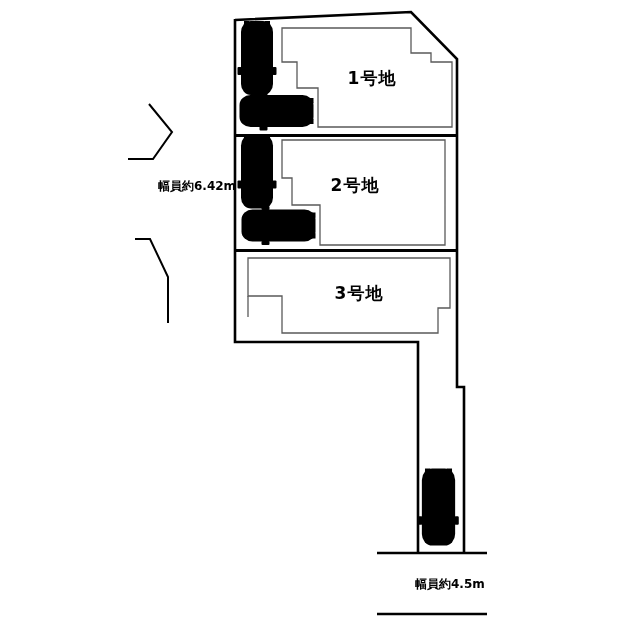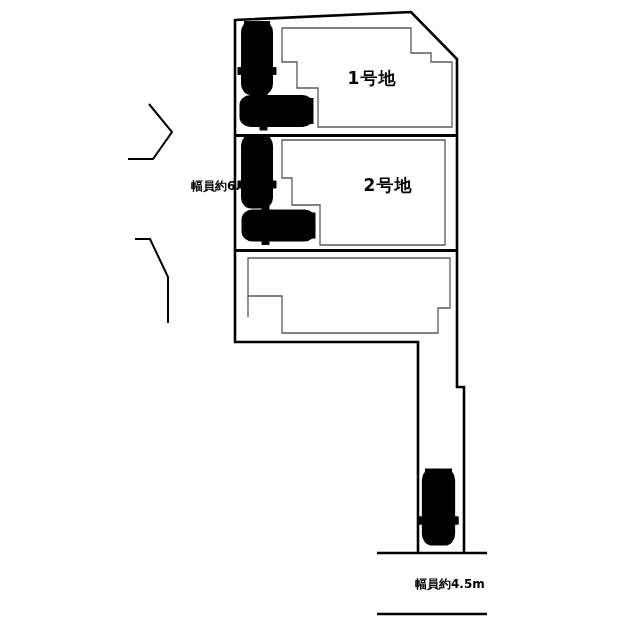--- a/index.html
+++ b/index.html
@@ -67,18 +67,19 @@
       </g>
     <g class="car car-blue" transform="translate(278.5,225.5) rotate(-90)">
         <use href="#carTop"></use>
       </g>
     <g class="car car-blue" transform="translate(438.5,507) rotate(180) scale(1.04)">
         <use href="#carTop"></use>
       </g>
   </svg>
 
   <div class="lbl lot-label" style="left:327px;top:67px;">1号地</div>
-  <div class="lbl lot-label" style="left:343px;top:174px;">2号地</div>
+  <div class="lbl lot-label" style="left:310px;top:174px;">2号地</div>
+  <div class="lbl lot-label" style="left:314px;top:282px;">3号地</div>
 
-  <div class="lbl road-label" style="left:158px;top:178px;margin-left:33px;">幅員約6.42m</div>
+  <div class="lbl road-label" style="left:158px;top:178px;">幅員約6.42m</div>
   <div class="lbl road-label" style="left:415px;top:576px;">幅員約4.5m</div>
 
 </div>
 
 </body></html>

